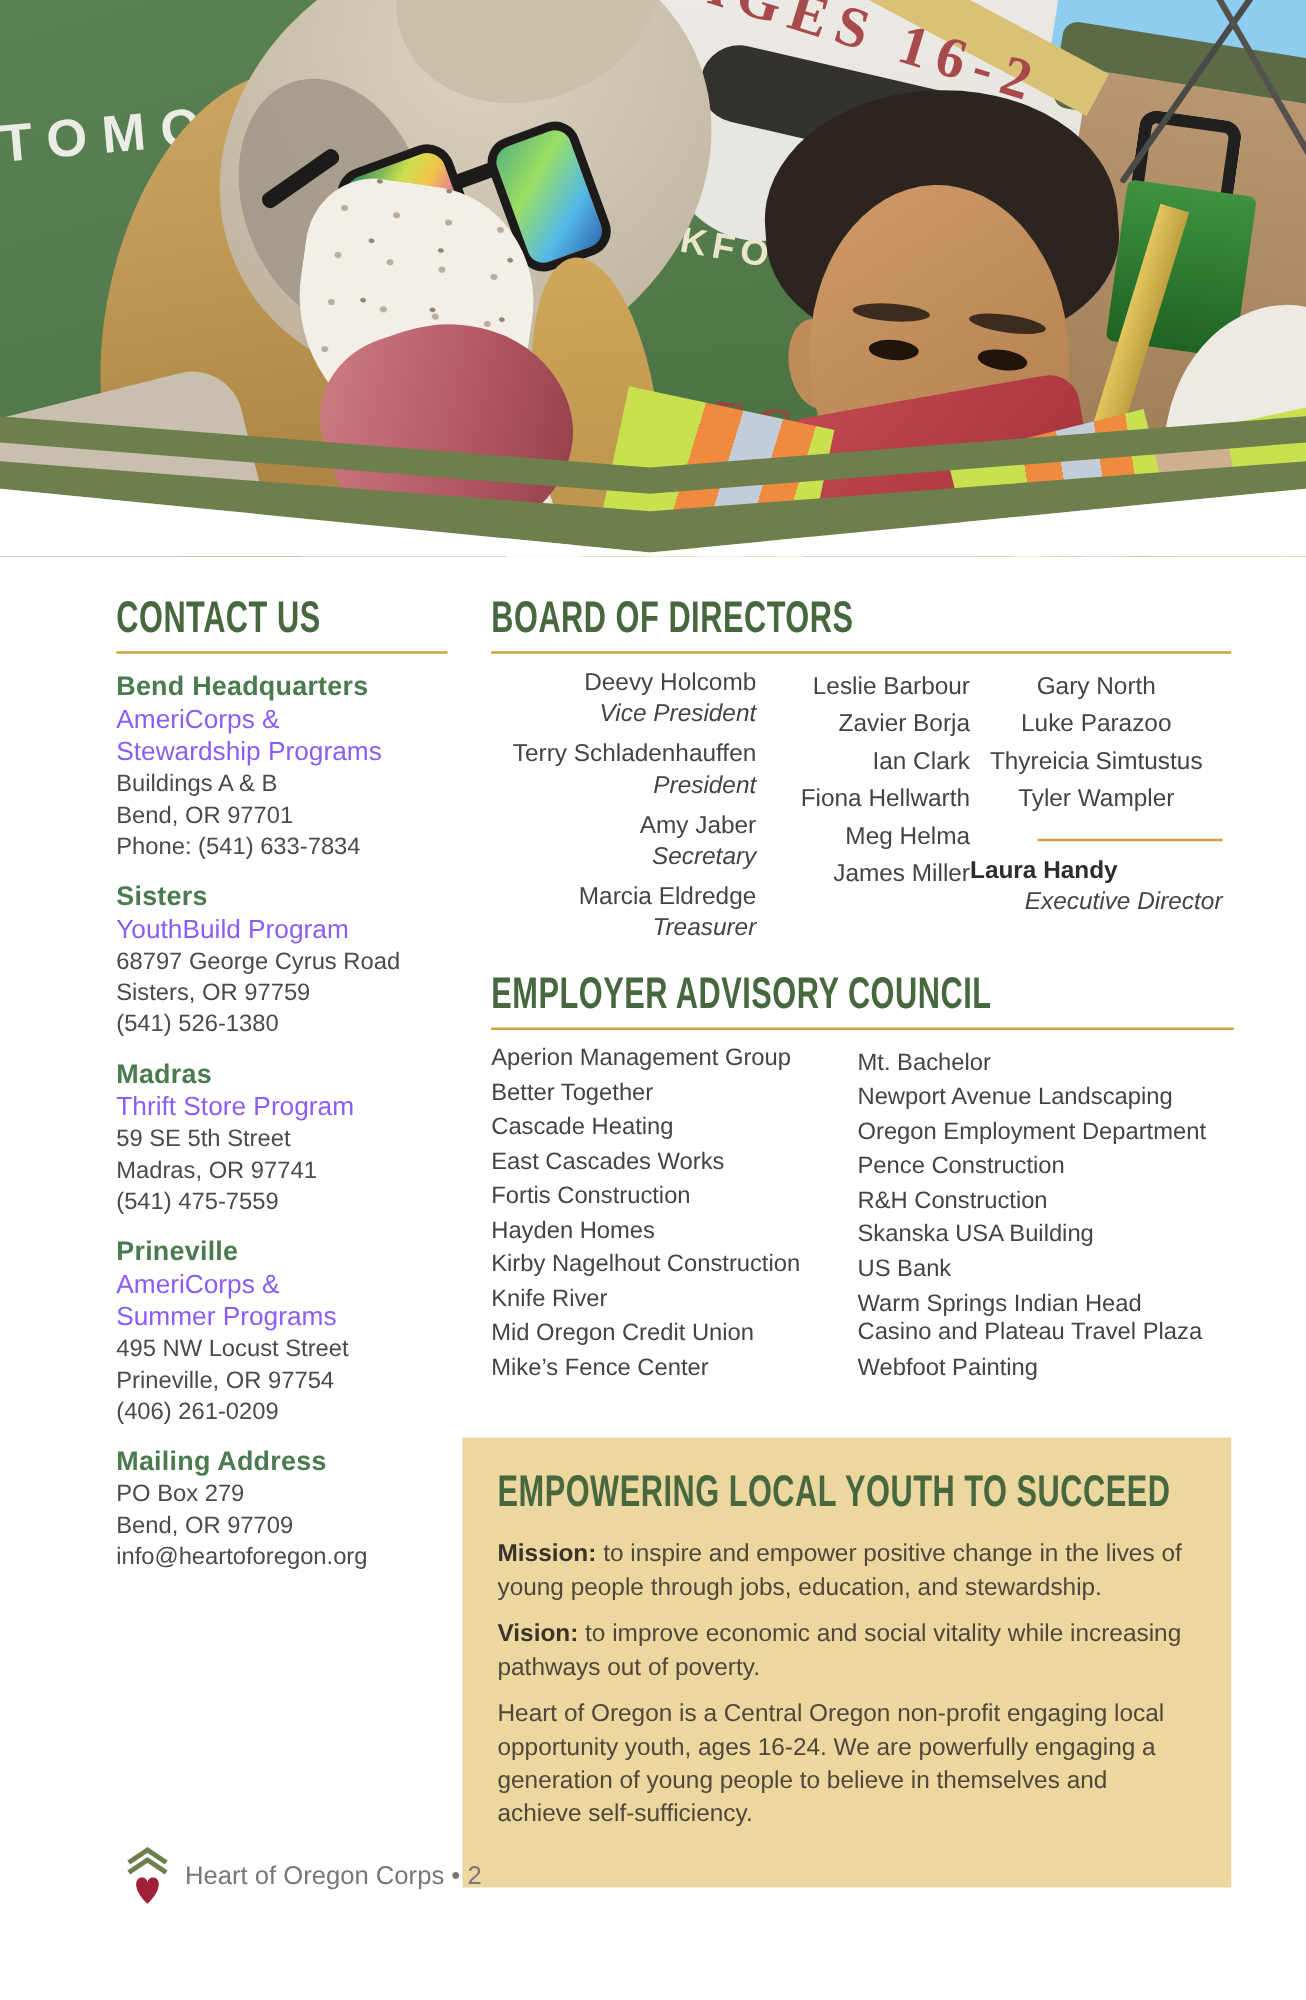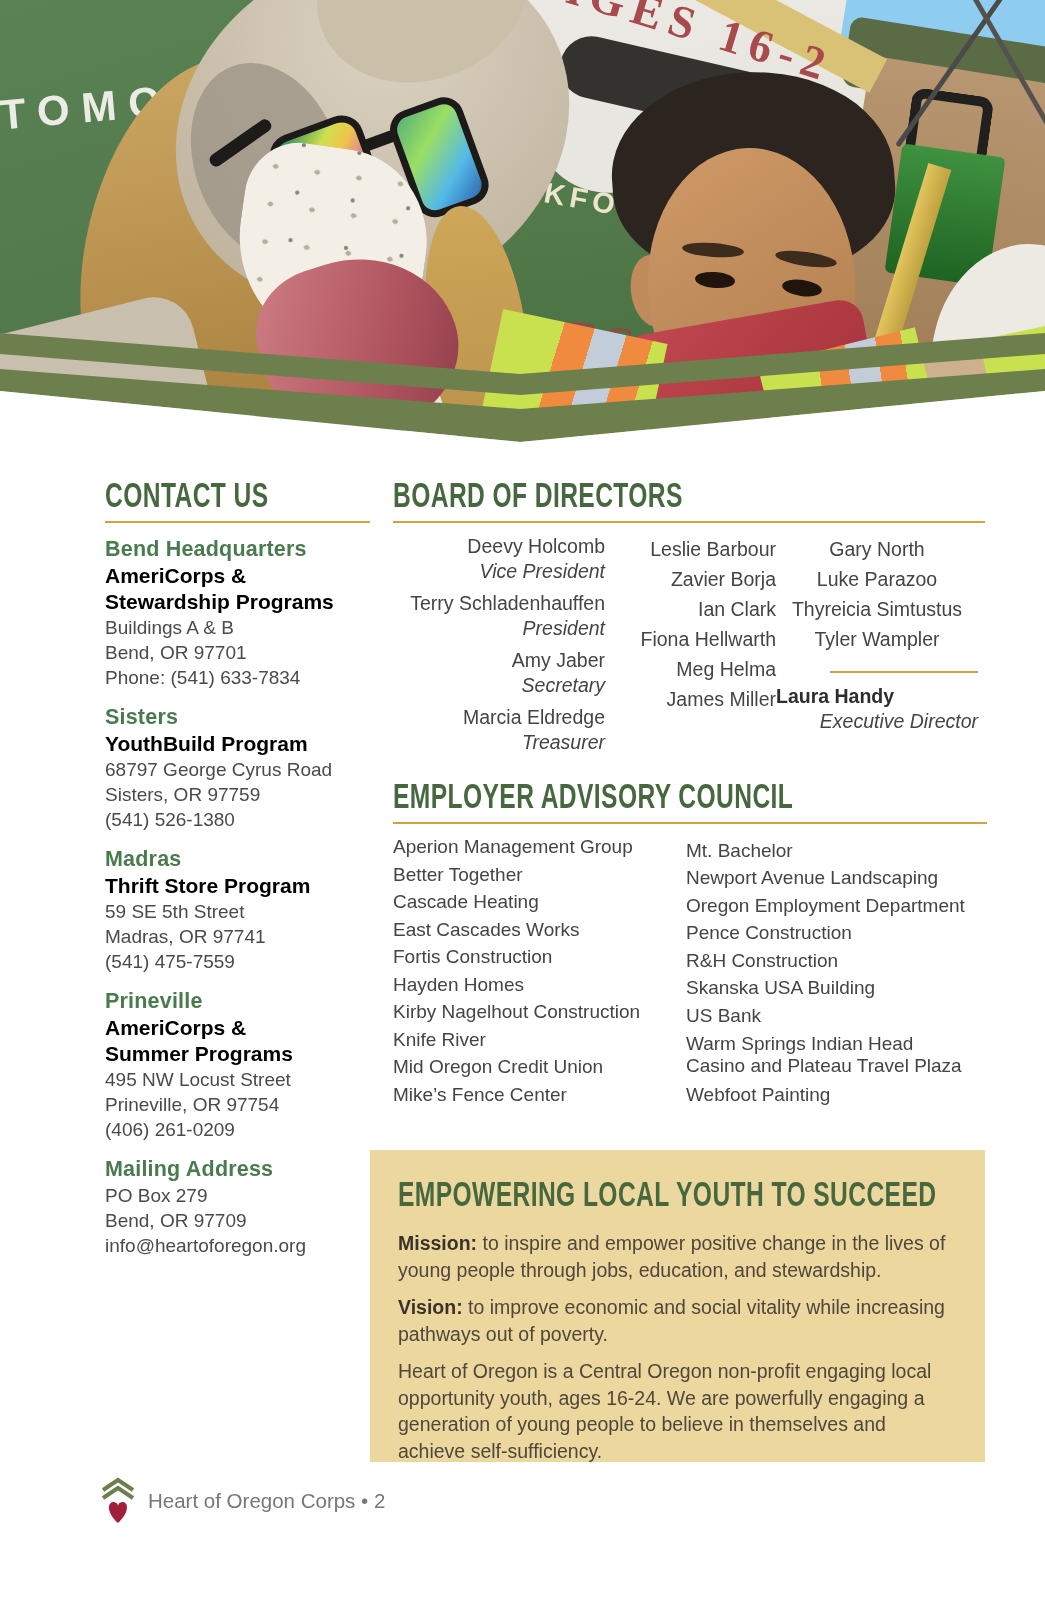--- a/index.html
+++ b/index.html
@@ -71,25 +71,25 @@
               background:linear-gradient(95deg,#c9e14e 0 35%,#ef8a3e 35% 52%,#c2cdd9 52% 70%,#ef8a3e 70% 85%,#c9e14e 85%); }
   .vest-r2  { left:992px; top:330px; width:82px; height:132px; background:#c9e14e; transform:rotate(-12deg); }
 
   .chevrons { position:absolute; left:0; top:0; }
 
   
   .section-title { color:#47683f; font-size:30px; font-weight:800; }
   .section-title .stretch { display:inline-block; transform:scale(.82,1.18); transform-origin:left bottom; letter-spacing:.5px; white-space:nowrap; }
   .rule { border-top:2.5px solid #d2a23f; margin-top:6px; }
 
-  .contact { position:absolute; left:105px; top:481px; width:270px; }
+  .contact { position:absolute; left:93px; top:481px; width:270px; }
   .contact .rule { width:265px; margin-bottom:13px; }
   .loc { margin-bottom:14px; }
   .loc-city { font-size:21.5px; font-weight:bold; color:#4a7b4f; line-height:27px; letter-spacing:.2px; }
-  .loc-program { font-size:21px; font-weight:bold; color:#000000; line-height:26px; white-space:pre-line; }
+  .loc-program { font-size:21px; font-weight:normal; color:#8b5cf6; line-height:26px; white-space:pre-line; }
   .loc-line { font-size:19px; color:#4b4a49; line-height:25px; }
 
   .board { position:absolute; left:393px; top:481px; width:592px; }
   .board .rule { width:592px; margin-bottom:11px; }
   .board-cols { display:flex; }
   .bcol1 { width:212px; text-align:right; }
   .bcol2 { width:171px; text-align:right; }
   .bcol3 { width:209px; padding-right:7px; }
   .officer { margin-bottom:7px; }
   .officer-name { font-size:19.5px; color:#454443; line-height:25px; }
@@ -101,21 +101,21 @@
   .dir-role { font-size:19.5px; color:#454443; font-style:italic; line-height:25px; text-align:right; }
 
   .council { position:absolute; left:393px; top:782px; width:594px; }
   .council .rule { width:594px; margin-bottom:13px; }
   .council-cols { display:flex;align-items:flex-end; }
   .ccol1 { width:293px; }
   .ccol2 { width:301px; }
   .citem { font-size:19px; color:#454443; line-height:20px; margin-bottom:7.5px; }
   .citem.two-line { line-height:22px; white-space:pre-line; }
 
-  .mission-box { position:absolute; left:370px; top:1150px; width:615px; height:312px; background:#ecd79f; padding:30px 30px 0 28px; }
+  .mission-box { position:absolute; left:370px; top:1150px; width:615px; height:360px; background:#ecd79f; padding:30px 30px 0 28px; }
   .mission-box .section-title { margin-bottom:16px; }
   .mpara { font-size:19.5px; line-height:26.5px; color:#4f463c; margin-bottom:11px; }
   .mlabel { font-weight:bold; color:#3a332b; }
 
   .footer { position:absolute; left:98px; top:1477px; display:flex; align-items:center; gap:10px; }
   .footer-text { font-size:20.5px; color:#7b7573; }
 </style>
 </head>
 <body>
 

